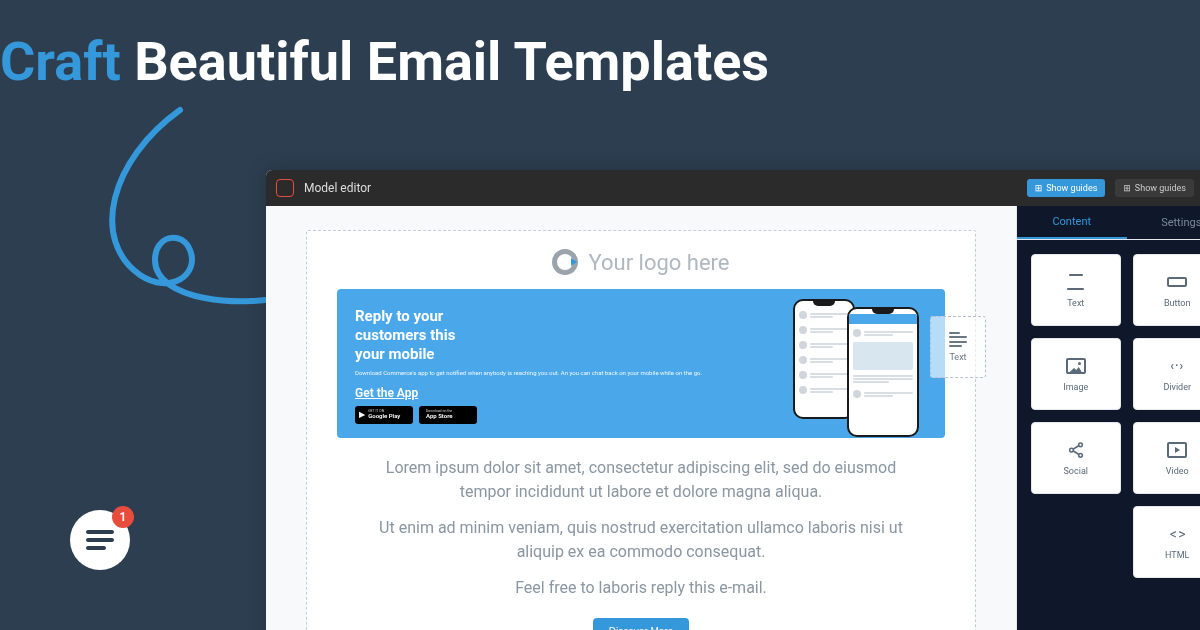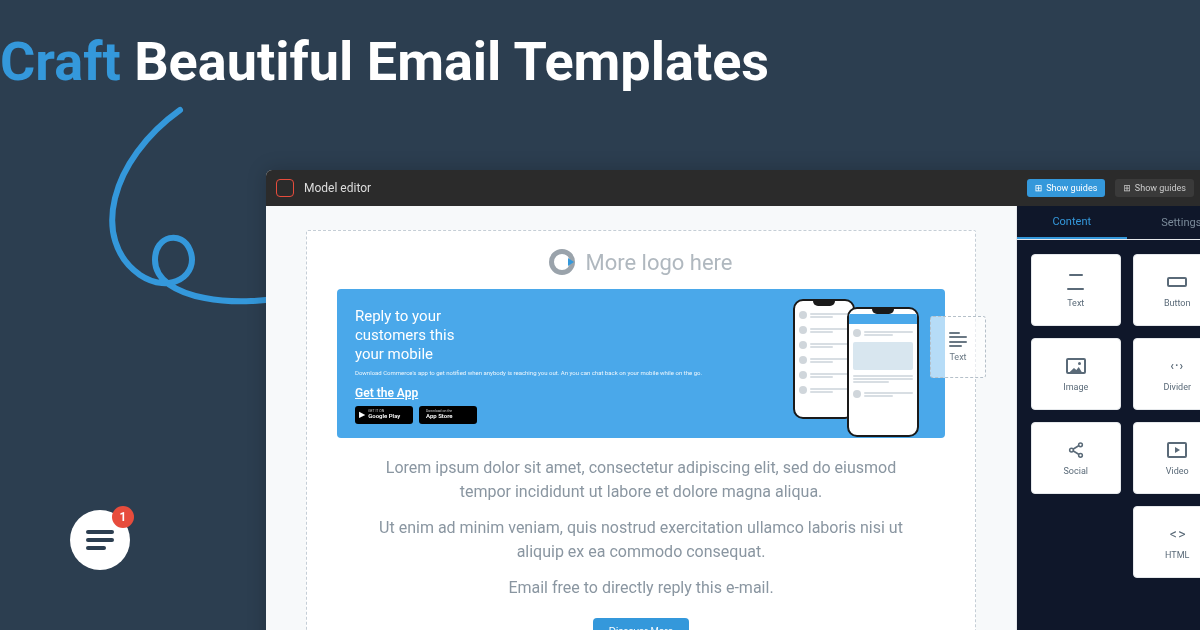--- a/index.html
+++ b/index.html
@@ -226,21 +226,21 @@
     margin: 0 30px;
     background: #4aa8ea;
     border-radius: 4px;
     padding: 18px 18px 14px 18px;
     display: flex;
     gap: 12px;
     position: relative;
     overflow: hidden;
   }
   .hero-left { flex: 1; color: #fff; }
-  .hero-heading { font-size: 15px; font-weight: 400; line-height: 1.25; }
+  .hero-heading { font-size: 15px; font-weight: 700; line-height: 1.25; }
   .hero-desc { font-size: 6px; opacity: 0.9; margin-top: 6px; line-height: 1.4; }
   .hero-cta { font-size: 12px; text-decoration: underline; margin-top: 8px; font-weight: 600; }
   .store-row { display: flex; gap: 6px; margin-top: 6px; }
   .store-badge {
     background: #000;
     border-radius: 3px;
     width: 58px;
     height: 18px;
     display: flex;
     align-items: center;
@@ -362,21 +362,21 @@
       <span>⊞</span>
       <span>Show guides</span>
     </div>
     <div class="hdr-check">✓</div>
   </div>
 
   <div class="canvas">
     <div class="email">
       <div class="logo-row">
         <div class="logo-icon"></div>
-        <div class="logo-placeholder">More logo here</div>
+        <div class="logo-placeholder">Your logo here</div>
       </div>
 
       <div class="hero-card">
         <div class="hero-left">
           <div class="hero-heading">
             <div>Reply to your</div>
             <div>customers this</div>
             <div>your mobile</div>
           </div>
           <div class="hero-desc">Download Commerce's app to get notified when anybody is reaching you out. An you can chat back on your mobile while on the go.</div>
@@ -468,21 +468,21 @@
                   <div class="p-bar"></div>
                   <div class="p-bar short"></div>
                 </div>
               </div>
           </div>
         </div>
       </div>
 
       <div class="body-text">Lorem ipsum dolor sit amet, consectetur adipiscing elit, sed do eiusmod tempor incididunt ut labore et dolore magna aliqua.</div>
       <div class="body-text" style="padding-top:4px">Ut enim ad minim veniam, quis nostrud exercitation ullamco laboris nisi ut aliquip ex ea commodo consequat.</div>
-      <div class="body-text" style="padding-top:4px">Email free to directly reply this e-mail.</div>
+      <div class="body-text" style="padding-top:4px">Feel free to laboris reply this e-mail.</div>
       <button class="cta-btn">Discover More</button>
     </div>
 
     <div class="drop-target">
       <div class="blk-icon icon-lines" style="color:#6a7884">
           <span></span>
           <span></span>
           <span></span>
           <span></span>
         </div>

